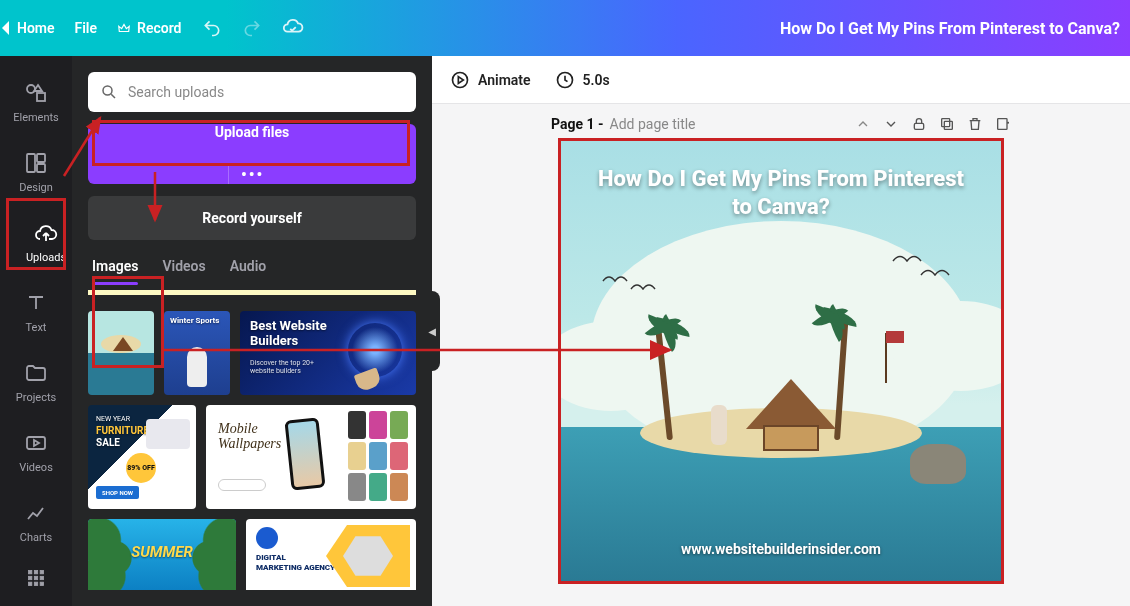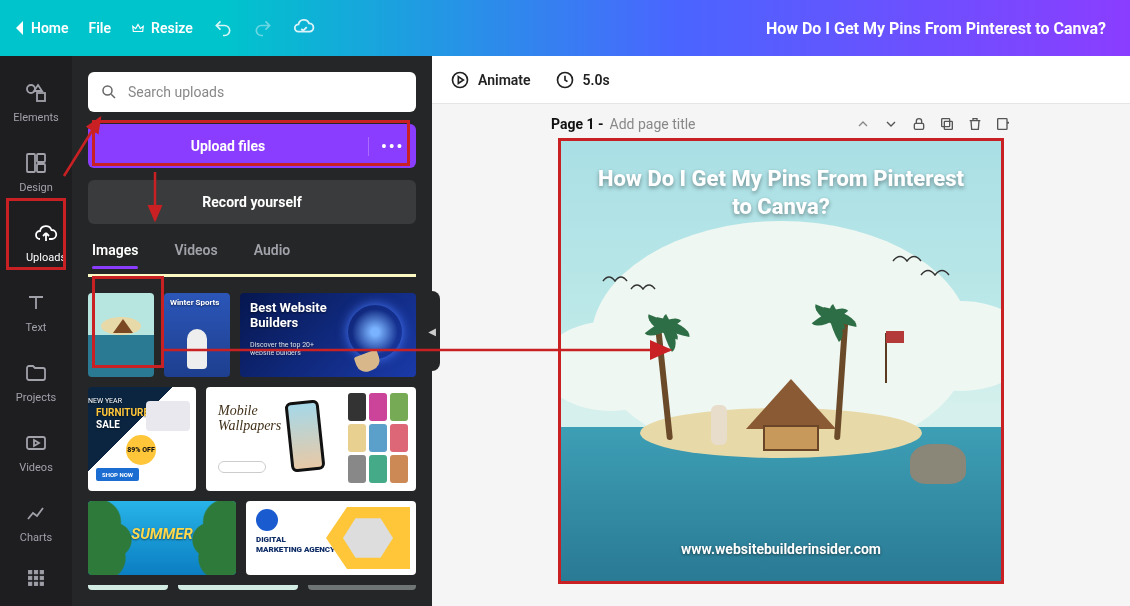--- a/index.html
+++ b/index.html
@@ -2,21 +2,21 @@
 <html><head>
 <meta charset="utf-8">
 <style>
   * { box-sizing: border-box; margin: 0; padding: 0; font-family: -apple-system, Segoe UI, Roboto, Helvetica, Arial, sans-serif; }
   body { width: 1130px; height: 606px; overflow: hidden; background: #fff; }
 
   
   .topbar {
     height: 56px;
     background: linear-gradient(90deg, #00c4cc 0%, #00c4cc 20%, #4a65ff 60%, #8b3dff 100%);
-    display: flex; align-items: center; padding: 0 16px; color: #fff;
+    display: flex; align-items: center; padding: 0 2px; color: #fff;
   }
   .topbar .left { display: flex; align-items: center; gap: 20px; }
   .topbar .home { display: flex; align-items: center; gap: 8px; font-weight: 700; }
   .topbar .item { font-weight: 600; font-size: 14px; cursor: pointer; }
   .topbar .resize { display: flex; align-items: center; gap: 6px; }
   .topbar .iconbtn { opacity: .85; display: flex; align-items: center; }
   .topbar .title { margin-left: auto; font-weight: 700; font-size: 16px; padding-right: 8px; }
   .chev { width: 0; height: 0; border-right: 7px solid #fff; border-top: 7px solid transparent; border-bottom: 7px solid transparent; }
 
   
@@ -27,25 +27,25 @@
   .side-item { width: 72px; height: 68px; display: flex; flex-direction: column; align-items: center; justify-content: center; gap: 6px; color: #a1a1aa; font-size: 11px; cursor: pointer; }
   .side-item svg { stroke: #a1a1aa; }
   .side-item.active { color: #fff; margin-left: 20px; }
   .side-item.active svg { stroke: #fff; }
 
   
   .panel { width: 360px; background: #252627; padding: 16px; display: flex; flex-direction: column; gap: 12px; color: #fff; position: relative; }
   .search { background: #fff; border-radius: 6px; height: 40px; display: flex; align-items: center; padding: 0 12px; gap: 10px; }
   .search input { border: none; outline: none; font-size: 14px; flex: 1; color: #333; }
   .search input::placeholder { color: #888; }
-  .upload { background: #8b3dff; color: #fff; height: 44px; border-radius: 6px; display: flex; align-items: center; font-weight: 700; font-size: 14px; overflow: hidden; }
+  .upload { background: #8b3dff; color: #fff; height: 60px; border-radius: 6px; display: flex; align-items: center; font-weight: 700; font-size: 14px; overflow: hidden; flex-direction: column; }
   .upload .main { flex: 1; text-align: center; cursor: pointer; }
   .upload .more { width: 48px; display: flex; align-items: center; justify-content: center; border-left: 1px solid rgba(255,255,255,.25); cursor: pointer; font-size: 16px; letter-spacing: 2px; }
   .record { background: #3a3b3c; color: #fff; height: 44px; border-radius: 6px; display: flex; align-items: center; justify-content: center; font-weight: 700; font-size: 14px; cursor: pointer; }
-  .tabs { display: flex; gap: 36px; padding: 6px 4px; border-bottom: 3px solid #fef9c3; }
+  .tabs { display: flex; gap: 24px; padding: 6px 4px; border-bottom: 5px solid #fef9c3; }
   .tab { font-size: 14px; color: #a1a1aa; font-weight: 600; padding-bottom: 10px; cursor: pointer; position: relative; }
   .tab.active { color: #fff; }
   .tab.active::after { content: ""; position: absolute; left: 0; right: 0; bottom: -1px; height: 3px; background: #8b3dff; border-radius: 2px; }
 
   .grid { flex: 1; overflow: hidden; display: flex; flex-direction: column; gap: 10px; margin-top: 4px; }
   .row { display: flex; gap: 10px; align-items: flex-end; }
   .thumb { height: 84px; border-radius: 4px; position: relative; cursor: pointer; overflow: hidden; }
   .thumb.lg { height: 104px; }
   .thumb .txt { position: absolute; color: #fff; font-weight: 700; text-shadow: 0 1px 2px rgba(0,0,0,.5); }
 
@@ -102,21 +102,21 @@
   <div class="left">
     <div class="home item">
       <span class="chev"></span>
       <span>Home</span>
     </div>
     <div class="item">File</div>
     <div class="item resize">
       <svg width="14" height="14" viewBox="0 0 24 24" fill="none" stroke="#fff" stroke-width="2">
           <path d="M3 18h18M4 18l-1-9 5 4 4-7 4 7 5-4-1 9z"></path>
         </svg>
-      <span>Resize</span>
+      <span>Record</span>
     </div>
     <div class="iconbtn">
       <svg width="20" height="20" viewBox="0 0 24 24" fill="none" stroke="#fff" stroke-width="2">
           <path d="M9 14 4 9l5-5M4 9h10a6 6 0 0 1 0 12h-2"></path>
         </svg>
     </div>
     <div class="iconbtn" style="opacity:.4">
       <svg width="20" height="20" viewBox="0 0 24 24" fill="none" stroke="#fff" stroke-width="2">
           <path d="M15 14l5-5-5-5M20 9H10a6 6 0 0 0 0 12h2"></path>
         </svg>
@@ -233,21 +233,21 @@
         <div class="thumb t-web" style="flex:1">
           <div class="txt" style="top:8px;left:10px;font-size:13px;line-height:1.15;max-width:80px">Best Website Builders</div>
           <div class="txt" style="top:48px;left:10px;font-size:7px;font-weight:400;max-width:85px;opacity:.85">Discover the top 20+ website builders</div>
           <div style="position:absolute;right:14px;top:12px;width:54px;height:54px;border-radius:50%;background:radial-gradient(circle,#7ab3ff 10%,transparent 60%);box-shadow:0 0 12px #4a7bff"></div>
           <div style="position:absolute;right:36px;bottom:6px;width:24px;height:18px;background:#d8b88a;border-radius:2px 2px 10px 10px;transform:rotate(-20deg)"></div>
         </div>
       </div>
 
       <div class="row">
         <div class="thumb lg t-furn" style="width:108px">
-          <div class="txt" style="top:10px;left:0;font-size:7px;font-weight:400">NEW YEAR</div>
+          <div class="txt" style="top:10px;left:8px;font-size:7px;font-weight:400">NEW YEAR</div>
           <div class="txt" style="top:20px;left:8px;font-size:10px;color:#ffc63a">FURNITURE</div>
           <div class="txt" style="top:32px;left:8px;font-size:10px">SALE</div>
           <div style="position:absolute;bottom:26px;left:38px;width:30px;height:30px;background:#ffc63a;border-radius:50%;display:flex;align-items:center;justify-content:center;font-size:7px;font-weight:800;color:#111;text-align:center">89% OFF</div>
           <div style="position:absolute;bottom:10px;left:8px;background:#1b6dd1;color:#fff;font-size:6px;font-weight:700;padding:3px 6px;border-radius:2px">SHOP NOW</div>
           <div style="position:absolute;right:6px;top:14px;width:44px;height:30px;background:#e8e8ee;border-radius:4px"></div>
         </div>
         <div class="thumb lg t-mob" style="flex:1">
           <div style="position:absolute;top:16px;left:12px;font-family:serif;font-style:italic;font-size:14px;color:#403019;max-width:70px;line-height:1.1">Mobile Wallpapers</div>
           <div style="position:absolute;bottom:18px;left:12px;width:48px;height:12px;background:#fff;border-radius:8px;border:1px solid #ccc"></div>
           <div style="position:absolute;left:82px;top:14px;width:34px;height:70px;background:#111;border-radius:6px;transform:rotate(-6deg)">

